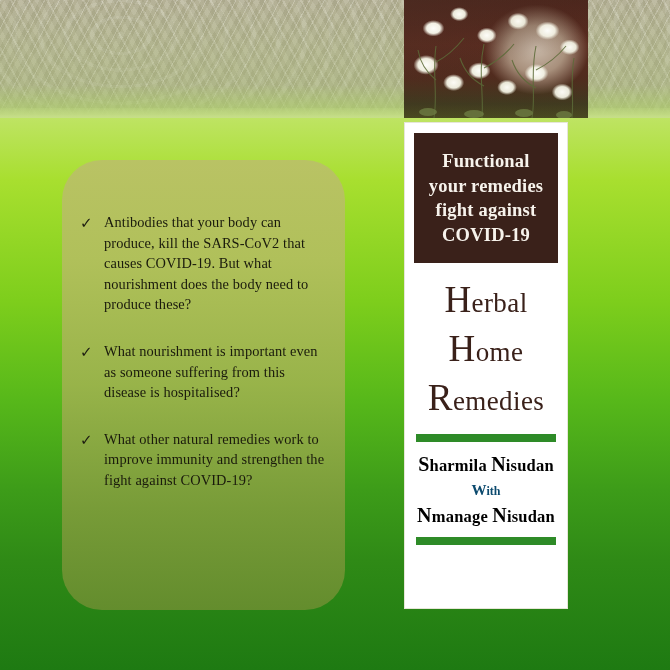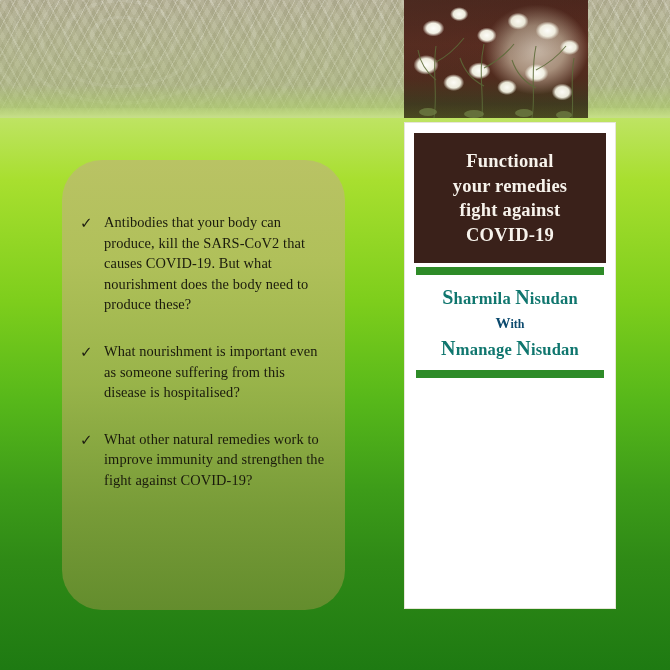--- a/index.html
+++ b/index.html
@@ -125,21 +125,21 @@
     font-size:14.4px;
     line-height:20.6px;
     font-weight:400;
     color:#1a1a0c;
     letter-spacing:0.1px;
   }
 
   
   #book-cover {
     position:absolute; left:404px; top:122px;
-    width:212px; height:487px;
+    width:164px; height:487px;
     background:#ffffff;
     border:1px solid #e6e6d8;
     padding:10px 9px 10px 9px;
   }
   #cover-title-box {
     background:#3a211a;
     width:100%;
     padding:16px 8px 16px 8px;
     text-align:center;
   }
@@ -171,21 +171,21 @@
   .cover-rule {
     height:8px;
     background:#2e8b28;
     margin:4px 2px 0 2px;
   }
   .cover-rule.bottom { margin-top:8px; }
 
   #cover-authors { text-align:center; padding-top:10px; }
   #cover-authors .author-main {
     display:block;
-    color:#0f766e;
+    color:#000000;
     font-family:"Liberation Serif", serif;
     font-weight:700;
     font-size:16.5px;
     line-height:24px;
     letter-spacing:0.2px;
   }
   #cover-authors .author-main .cap { font-size:20px; }
   #cover-authors .author-with {
     display:block;
     color:#0c4a6e;
@@ -245,20 +245,31 @@
 
   <div id="book-cover">
 
     <div id="cover-title-box">
       <span class="title-line">Functional</span>
       <span class="title-line">your remedies</span>
       <span class="title-line">fight against</span>
       <span class="title-line">COVID-19</span>
     </div>
 
+    <div id="cover-subtitle">
+      <span class="sub-line">
+        <span class="cap">H</span><span>erbal</span>
+      </span>
+      <span class="sub-line">
+        <span class="cap">H</span><span>ome</span>
+      </span>
+      <span class="sub-line">
+        <span class="cap">R</span><span>emedies</span>
+      </span>
+    </div>
 
     <div class="cover-rule"></div>
 
     <div id="cover-authors">
       <span class="author-main">
         <span class="cap">S</span><span>harmila </span><span class="cap">N</span><span>isudan</span>
       </span>
       <span class="author-with">
         <span class="cap">W</span><span>ith</span>
       </span>

